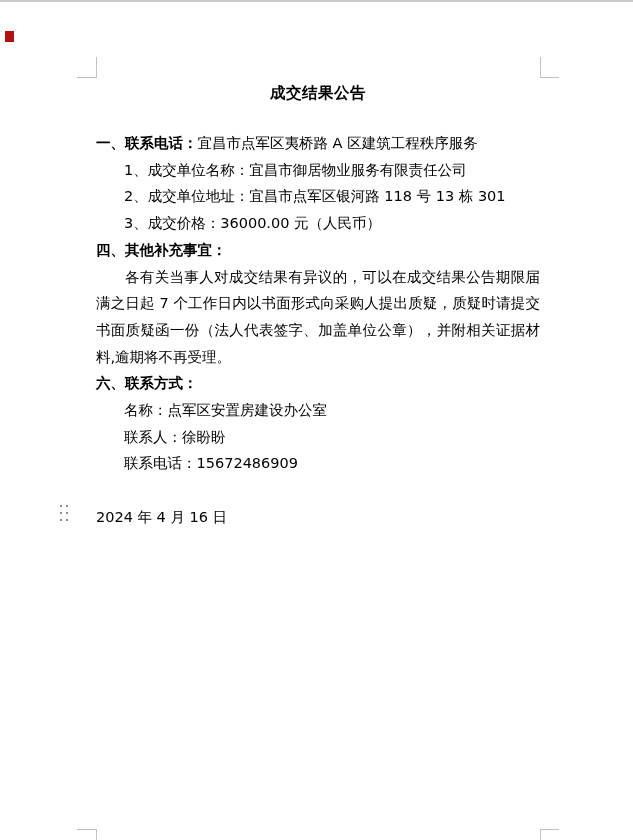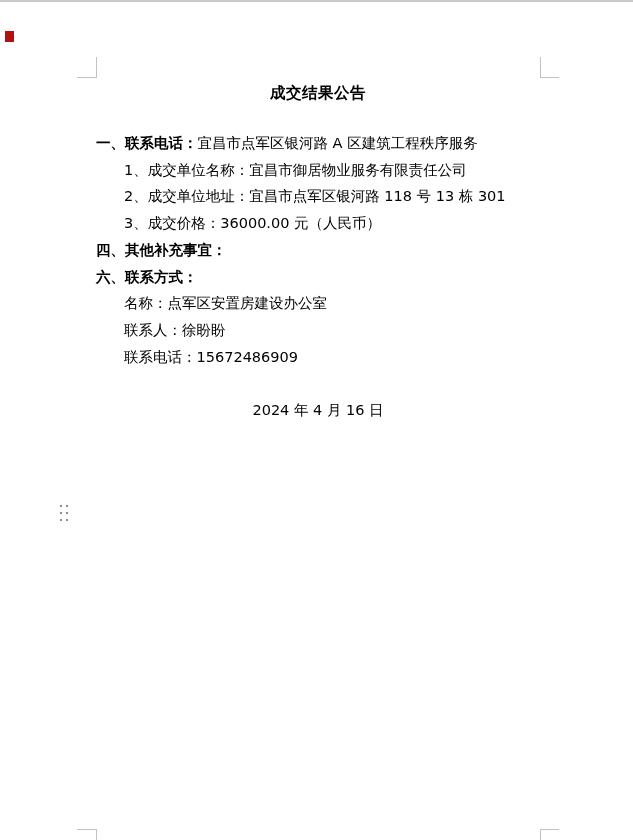--- a/index.html
+++ b/index.html
@@ -67,21 +67,21 @@
   .para {
     font-size: 14.5px;
     line-height: 26.7px;
     text-align: justify;
     text-justify: inter-ideograph;
     text-indent: 29px;
   }
   .doc-date {
     font-size: 14.5px;
     line-height: 26.7px;
-    text-align: center;
+    text-align: left;
     margin-top: 26.7px;
   }
 </style>
 </head>
 <body>
 
 <div class="page">
 
   <div class="top-border"></div>
   <div class="red-marker"></div>
@@ -97,30 +97,31 @@
     <i></i>
     <i></i>
     <i></i>
     <i></i>
   </div>
 
   <div class="content">
 
     <div class="doc-title">成交结果公告</div>
 
-    <div class="line"><span class="b">一、联系电话：</span><span>宜昌市点军区银河路 A 区建筑工程秩序服务</span></div>
+    <div class="line"><span class="b">一、联系电话：</span><span>宜昌市点军区夷桥路 A 区建筑工程秩序服务</span></div>
 
 
     <div class="line indent">1、成交单位名称：宜昌市御居物业服务有限责任公司</div>
     <div class="line indent">2、成交单位地址：宜昌市点军区银河路 118 号 13 栋 301</div>
     <div class="line indent">3、成交价格：36000.00 元（人民币）</div>
 
 
     <div class="line"><span class="b">四、其他补充事宜：</span></div>
 
+    <div class="para">各有关当事人对成交结果有异议的，可以在成交结果公告期限届满之日起 7 个工作日内以书面形式向采购人提出质疑，质疑时请提交书面质疑函一份（法人代表签字、加盖单位公章），并附相关证据材料,逾期将不再受理。</div>
 
 
     <div class="line"><span class="b">六、联系方式：</span></div>
 
     <div class="line indent">名称：点军区安置房建设办公室</div>
     <div class="line indent">联系人：徐盼盼</div>
     <div class="line indent">联系电话：15672486909</div>
 
     <div class="doc-date">2024 年 4 月 16 日</div>
 

